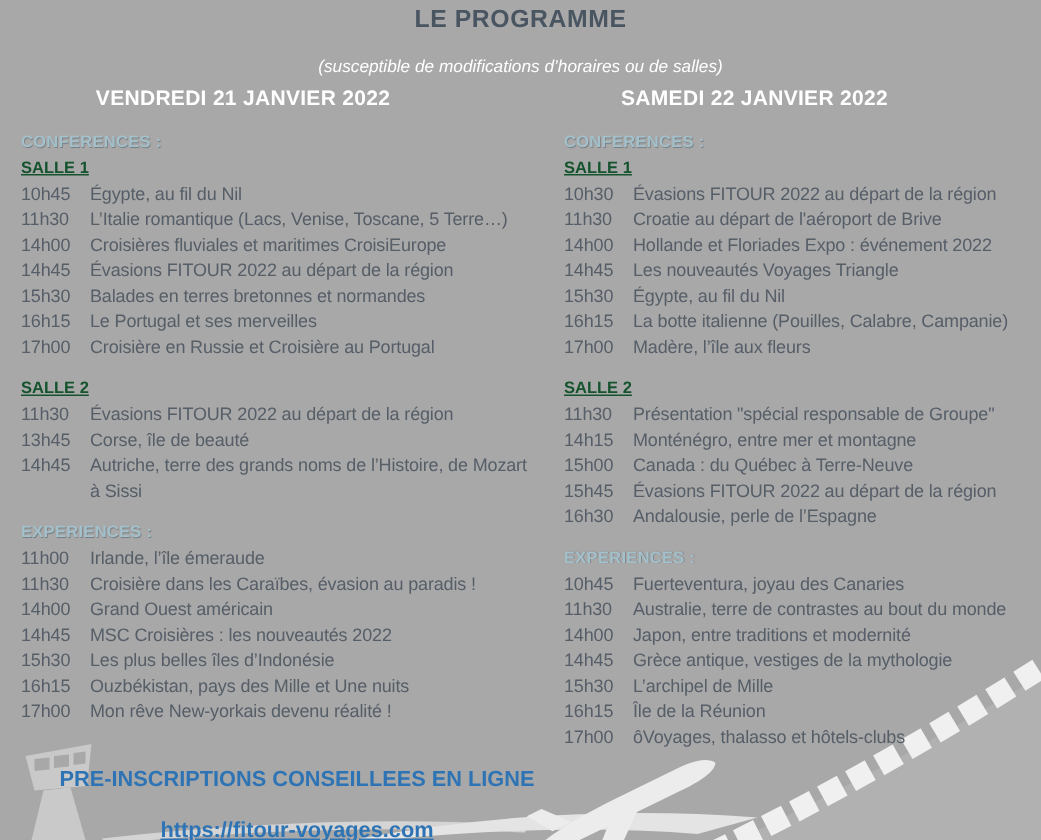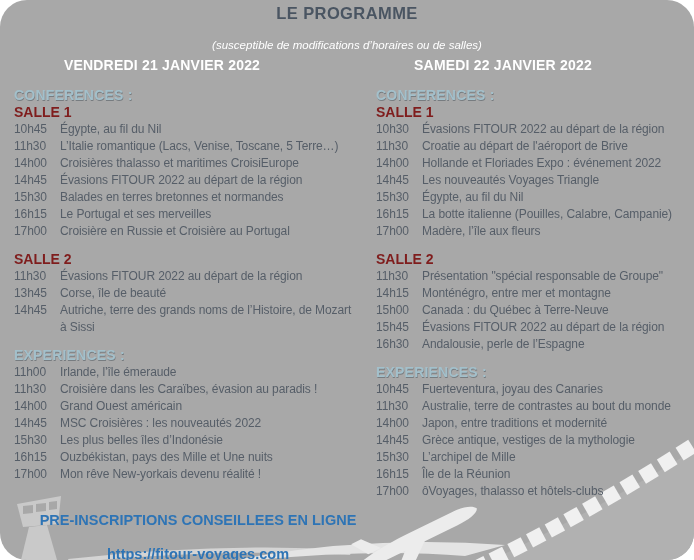--- a/index.html
+++ b/index.html
@@ -2,38 +2,37 @@
 <html><head>
 <meta charset="utf-8">
 <style>
   html,body{margin:0;padding:0;}
   .page{
     position:relative;
     width:694px;height:560px;
     background:#a8a8a8;
     font-family:"Liberation Sans",sans-serif;
     overflow:hidden;
-    border-radius:27px;
   }
   .deco{position:absolute;left:0;top:0;width:694px;height:560px;z-index:0;pointer-events:none;}
   .header{position:absolute;top:4px;left:0;right:0;text-align:center;z-index:2;}
   .title{font-size:16.5px;font-weight:bold;color:#4a5562;letter-spacing:.4px;}
   .subtitle{font-size:11.5px;font-style:italic;color:#ffffff;margin-top:16px;}
   .col{position:absolute;top:56px;z-index:2;}
   .col-left{left:14px;width:340px;}
   .col-right{left:376px;width:332px;}
   .day{
     text-align:center;color:#ffffff;font-weight:bold;
     font-size:14px;line-height:18px;margin-bottom:13px;letter-spacing:.2px;
   }
   .col-left .day{padding-right:44px;}
   .col-right .day{padding-right:78px;}
-  .heading{font-weight:bold;font-size:14px;line-height:17px;}
+  .heading{font-weight:bold;font-size:11px;line-height:17px;}
   .heading-accent{color:#a3c0cb;text-shadow:.5px .5px .5px rgba(60,70,80,.45);letter-spacing:.2px;}
-  .heading-salle{color:#7f1d1d;}
+  .heading-salle{color:#14532d;text-decoration:underline;}
   .event-row{display:flex;line-height:17px;font-size:12px;color:#565e68;letter-spacing:-0.1px;}
   .time{width:46px;flex:none;}
   .etitle{flex:1;}
   .spacer{height:11px;}
   .footer{position:absolute;left:14px;top:511px;width:368px;text-align:center;z-index:2;}
   .cta{color:#2e74b5;font-weight:bold;font-size:14.5px;line-height:18px;}
   .weblink{color:#2e74b5;font-weight:bold;font-size:14.5px;line-height:18px;
     text-decoration:underline;display:inline-block;margin-top:16px;cursor:pointer;}
 </style>
 </head>
@@ -94,21 +93,21 @@
         <div class="event-row">
           <div class="time">10h45</div>
           <div class="etitle">Égypte, au fil du Nil</div>
         </div>
         <div class="event-row">
           <div class="time">11h30</div>
           <div class="etitle">L’Italie romantique (Lacs, Venise, Toscane, 5 Terre…)</div>
         </div>
         <div class="event-row">
           <div class="time">14h00</div>
-          <div class="etitle">Croisières thalasso et maritimes CroisiEurope</div>
+          <div class="etitle">Croisières fluviales et maritimes CroisiEurope</div>
         </div>
         <div class="event-row">
           <div class="time">14h45</div>
           <div class="etitle">Évasions FITOUR 2022 au départ de la région</div>
         </div>
         <div class="event-row">
           <div class="time">15h30</div>
           <div class="etitle">Balades en terres bretonnes et normandes</div>
         </div>
         <div class="event-row">

